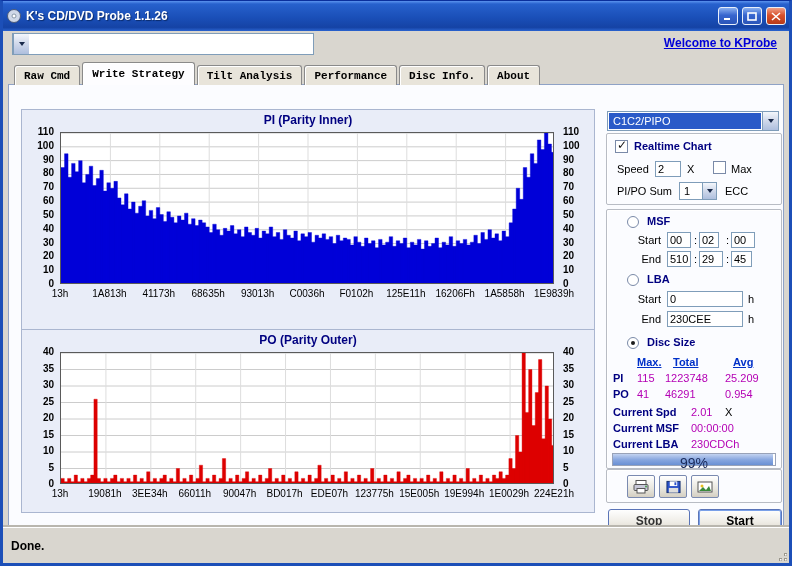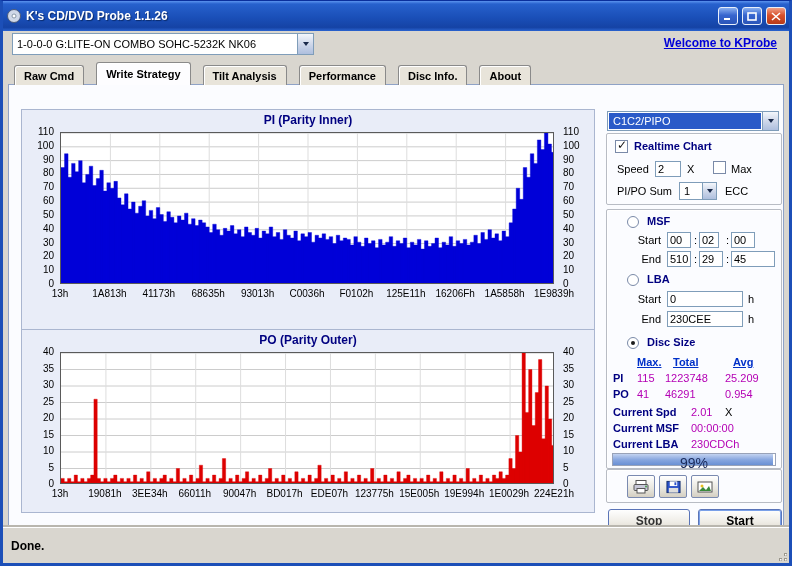--- a/index.html
+++ b/index.html
@@ -15,34 +15,34 @@
   .tb-btn.close{background:linear-gradient(180deg,#f0a088,#d8512c 45%,#b83a18);}
   
   .toolbar{position:absolute;left:0;top:23px;right:0;height:37px;}
   .combo{position:absolute;background:#fff;border:1px solid #7f9db9;display:flex;align-items:stretch;cursor:default;}
   .combo-text{flex:1;display:flex;align-items:center;padding:0 4px;white-space:nowrap;overflow:hidden;}
   .combo-text.hl{background:#2a5ac8;color:#fff;margin:1px;}
   .combo-btn{width:16px;border-left:1px solid #7f9db9;background:linear-gradient(180deg,#f4f7fc,#cfd8ea 50%,#aebfde);display:flex;align-items:center;justify-content:center;}
   .arrow{width:0;height:0;border-left:3px solid transparent;border-right:3px solid transparent;border-top:4px solid #1a2a4a;}
   .link{position:absolute;right:12px;top:12px;color:#0000d8;font-weight:bold;font-size:12px;text-decoration:underline;cursor:pointer;}
   
-  .tabs{position:absolute;top:61px;left:11px;height:23px;display:flex;gap:12px;align-items:flex-end;z-index:3;}
+  .tabs{position:absolute;top:61px;left:11px;height:23px;display:flex;gap:2px;align-items:flex-end;z-index:3;font-family:Liberation Mono, monospace;}
   .tab{height:20px;padding:0 9px;background:#e8e4da;border:1px solid #8a8a8a;border-bottom:none;border-radius:3px 3px 0 0;
     display:flex;align-items:center;font-weight:bold;box-shadow:inset 1px 1px 0 #fff;cursor:default;white-space:nowrap;}
   .tab.active{height:23px;background:#fdfdff;position:relative;z-index:4;}
   
   .panel{position:absolute;left:5px;top:83px;width:776px;height:452px;background:#fbfcff;border:1px solid #8fa2c6;}
   
   .chartbox{position:absolute;left:12px;width:574px;background:#e9edf8;border:1px solid #aab6d0;}
   #chart-pi{top:24px;height:238px;}
   #chart-po{top:244px;height:184px;}
   .chart-title{position:absolute;top:3px;left:0;right:0;text-align:center;font-weight:bold;font-size:12px;color:#000080;}
   svg.plot{position:absolute;left:38px;top:22px;background:#fff;border:1px solid #5a5a5a;}
   .ylab{position:absolute;top:0;bottom:0;width:32px;}
-  .ylab span{position:absolute;font-size:10px;line-height:10px;white-space:nowrap;}
+  .ylab span{position:absolute;font-size:10px;line-height:10px;white-space:nowrap;font-weight:bold;}
   .ylab-left{left:2px;}  .ylab-left span{right:2px;}
   .ylab-right{left:538px;} .ylab-right span{left:3px;}
   .xlabels{position:absolute;left:38px;width:494px;height:12px;}
   #chart-pi .xlabels{top:178px;}
   #chart-po .xlabels{top:158px;}
   .xlabels span{position:absolute;transform:translateX(-50%);font-size:10px;white-space:nowrap;}
   
   .group{position:absolute;left:597px;width:176px;border:1px solid #b8bcc4;border-radius:2px;box-shadow:inset 1px 1px 0 #fff;}
   #group-settings{top:48px;height:72px;}
   #group-range{top:124px;height:260px;}
@@ -94,21 +94,20 @@
     </button>
     <button class="tb-btn close">
       <svg width="10" height="9">
           <path d="M1 1 L9 8 M9 1 L1 8" stroke="#fff" stroke-width="1.6"></path>
         </svg>
     </button>
   </div>
 
   <div class="toolbar">
     <div class="combo" style="left:9px;top:9px;width:302px;height:22px">
-      <span class="combo-text">1-0-0-0 G:LITE-ON COMBO SOHC-5232K NK06</span>
       <span class="combo-btn">
           <span class="arrow"></span>
         </span>
     </div>
     <a class="link">Welcome to KProbe</a>
   </div>
 
   <div class="tabs">
     <div class="tab">
         <span>Raw Cmd</span>
@@ -299,21 +298,21 @@
       <span class="abs" style="left:87px;top:24px">:</span>
       <input class="field" style="left: 92px; top: 22px; width: 20px;" value="02">
       <span class="abs" style="left:119px;top:24px">:</span>
       <input class="field" style="left: 124px; top: 22px; width: 24px;" value="00">
 
       <span class="abs" style="left:24px;top:43px;width:30px;text-align:right">End</span>
       <input class="field" style="left: 60px; top: 41px; width: 24px;" value="510">
       <span class="abs" style="left:87px;top:43px">:</span>
       <input class="field" style="left: 92px; top: 41px; width: 24px;" value="29">
       <span class="abs" style="left:119px;top:43px">:</span>
-      <input class="field" style="left: 124px; top: 41px; width: 44px;" value="45">
+      <input class="field" style="left: 124px; top: 41px; width: 21px;" value="45">
 
       <span class="radio" style="left:20px;top:64px"></span>
       <span class="abs navy" style="left:40px;top:63px">LBA</span>
 
       <span class="abs" style="left:24px;top:83px;width:30px;text-align:right">Start</span>
       <input class="field" style="left: 60px; top: 81px; width: 76px;" value="0">
       <span class="abs" style="left:141px;top:83px">h</span>
 
       <span class="abs" style="left:24px;top:103px;width:30px;text-align:right">End</span>
       <input class="field" style="left: 60px; top: 101px; width: 76px;" value="230CEE">

